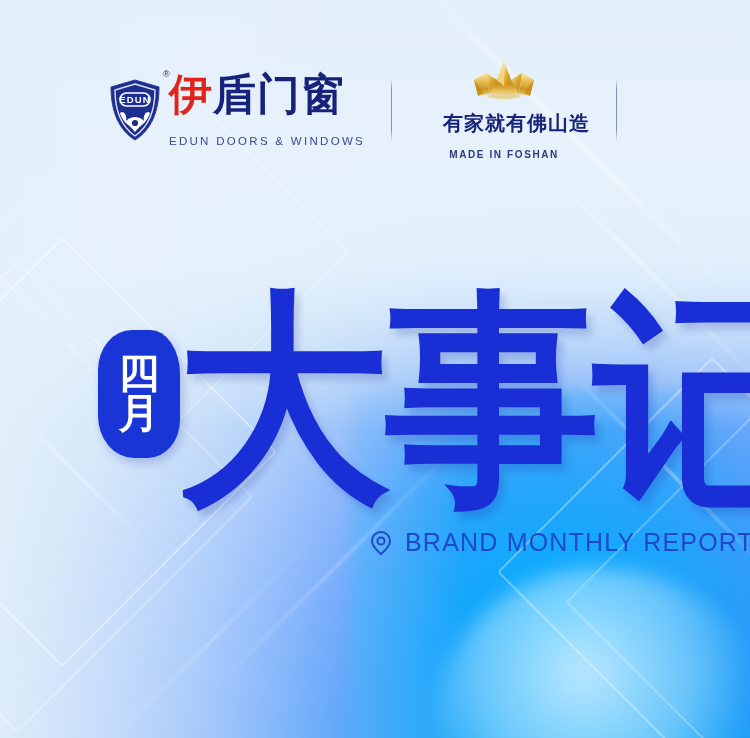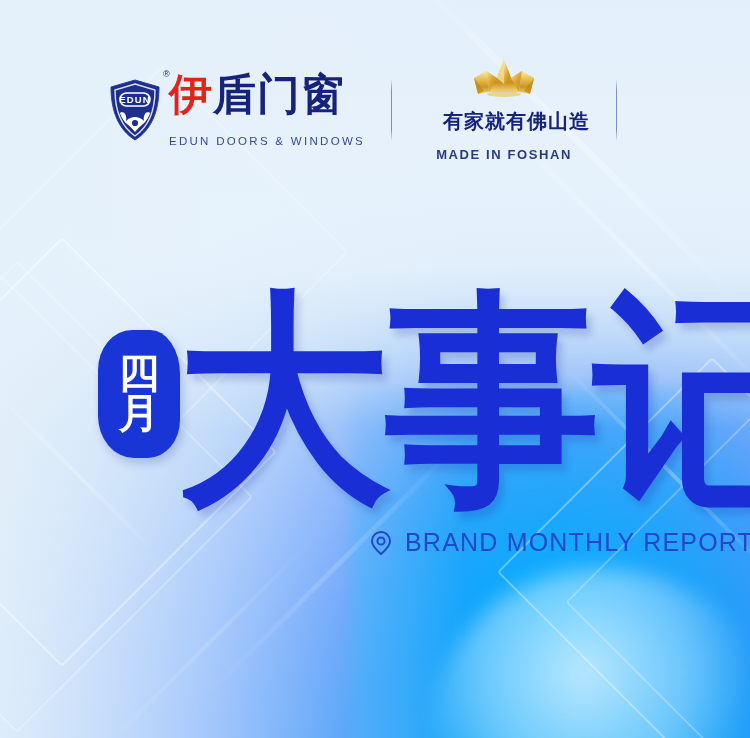--- a/index.html
+++ b/index.html
@@ -65,21 +65,21 @@
   .cn-brand .accent{color:#e2231a;}
   .reg-mark{position:absolute;left:-6px;top:-4px;font-size:9px;color:#17237a;}
   .en-brand{
     font-size:11.5px;letter-spacing:2.3px;color:#3a4a8f;margin-top:19px;
     font-family:"Liberation Sans",sans-serif;white-space:nowrap;
   }
 
   
   .crown-block{display:flex;flex-direction:column;align-items:center;}
   .crown-cn{font-size:20px;font-weight:bold;color:#17237a;letter-spacing:1px;margin-top:2px;font-family:"DejaVu Sans","Liberation Sans",sans-serif;white-space:nowrap;margin-left:25px;}
-  .crown-en{font-size:13px;letter-spacing:1.6px;color:#2a3a80;margin-top:12px;font-weight:bold;white-space:nowrap;}
+  .crown-en{font-size:10px;letter-spacing:1.6px;color:#2a3a80;margin-top:12px;font-weight:bold;white-space:nowrap;}
 
   
   .anniv{position:relative;width:76px;height:64px;}
 
   
   .title-zone{position:absolute;left:0;right:0;top:268px;height:300px;}
   .month-stamp{
     position:absolute;left:98px;top:62px;width:82px;height:128px;
     background:#1a35d6;
     border-radius:34px 30px 32px 36px/40px 44px 38px 42px;

